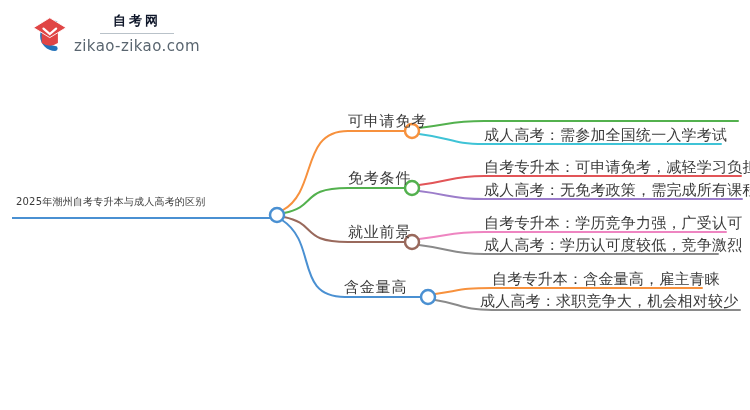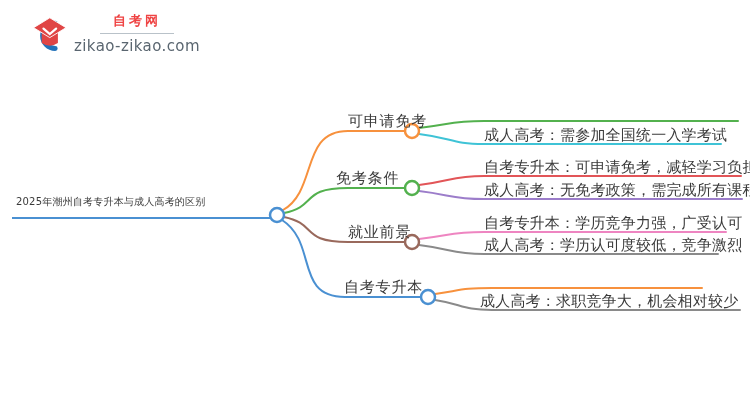--- a/index.html
+++ b/index.html
@@ -5,37 +5,37 @@
   * { margin: 0; padding: 0; box-sizing: border-box; }
   html, body { width: 750px; height: 410px; background: #ffffff; overflow: hidden; }
   body { font-family: "DejaVu Sans", "Liberation Sans", sans-serif; }
   .canvas { position: relative; width: 750px; height: 410px; background: #ffffff; }
   svg.map-lines { position: absolute; left: 0; top: 0; }
 
   .label { position: absolute; white-space: nowrap; color: #3a3a3a; }
   .root-label { top: 195px; left: 16px; font-size: 10px; letter-spacing: 0.2px; }
   .branch-label { font-size: 15px; letter-spacing: 0.8px; }
   .branch-label.b1 { top: 112px; left: 348px; }
-  .branch-label.b2 { top: 169px; left: 336px; }
+  .branch-label.b2 { top: 169px; left: 348px; }
   .branch-label.b3 { top: 223px; left: 348px; }
   .branch-label.b4 { top: 278px; left: 344px; }
   .child-label { font-size: 15px; letter-spacing: 0.2px; }
   .c10 { top: 103px; left: 484px; }
   .c11 { top: 126px; left: 484px; }
   .c20 { top: 158px; left: 484px; }
   .c21 { top: 181px; left: 484px; }
   .c30 { top: 214px; left: 484px; }
   .c31 { top: 236px; left: 484px; }
   .c40 { top: 270px; left: 492px; }
   .c41 { top: 292px; left: 480px; }
 
   .logo { position: absolute; top: 12px; left: 30px; display: flex; align-items: center; }
   .logo-icon { width: 36px; height: 40px; margin-right: 8px; }
   .logo-text { display: flex; flex-direction: column; align-items: center; }
-  .site-name { font-size: 13px; font-weight: bold; color: #ef4444; letter-spacing: 3px; padding: 0 2px 3px 2px; }
+  .site-name { font-size: 13px; font-weight: bold; color: #0f172a; letter-spacing: 3px; padding: 0 2px 3px 2px; }
   .logo-divider { width: 74px; height: 1px; background: #b9c2c9; }
   .site-domain { font-size: 15px; color: #5a6670; margin-top: 3px; letter-spacing: 0.4px; }
 </style>
 </head>
 <body>
 
 <div class="canvas">
 
   <svg class="map-lines" width="750" height="410" viewBox="0 0 750 410">
 
@@ -76,22 +76,23 @@
       <div class="logo-divider"></div>
       <div class="site-domain">zikao-zikao.com</div>
     </div>
   </div>
 
   <div class="label root-label">2025年潮州自考专升本与成人高考的区别</div>
 
   <div class="label branch-label b1">可申请免考</div>
   <div class="label branch-label b2">免考条件</div>
   <div class="label branch-label b3">就业前景</div>
-  <div class="label branch-label b4">自考专升本</div>
+  <div class="label branch-label b4">含金量高</div>
 
   <div class="label child-label c11">成人高考：需参加全国统一入学考试</div>
   <div class="label child-label c20">自考专升本：可申请免考，减轻学习负担</div>
   <div class="label child-label c21">成人高考：无免考政策，需完成所有课程</div>
   <div class="label child-label c30">自考专升本：学历竞争力强，广受认可</div>
   <div class="label child-label c31">成人高考：学历认可度较低，竞争激烈</div>
+  <div class="label child-label c40">自考专升本：含金量高，雇主青睐</div>
   <div class="label child-label c41">成人高考：求职竞争大，机会相对较少</div>
 
 </div>
 
 </body></html>

